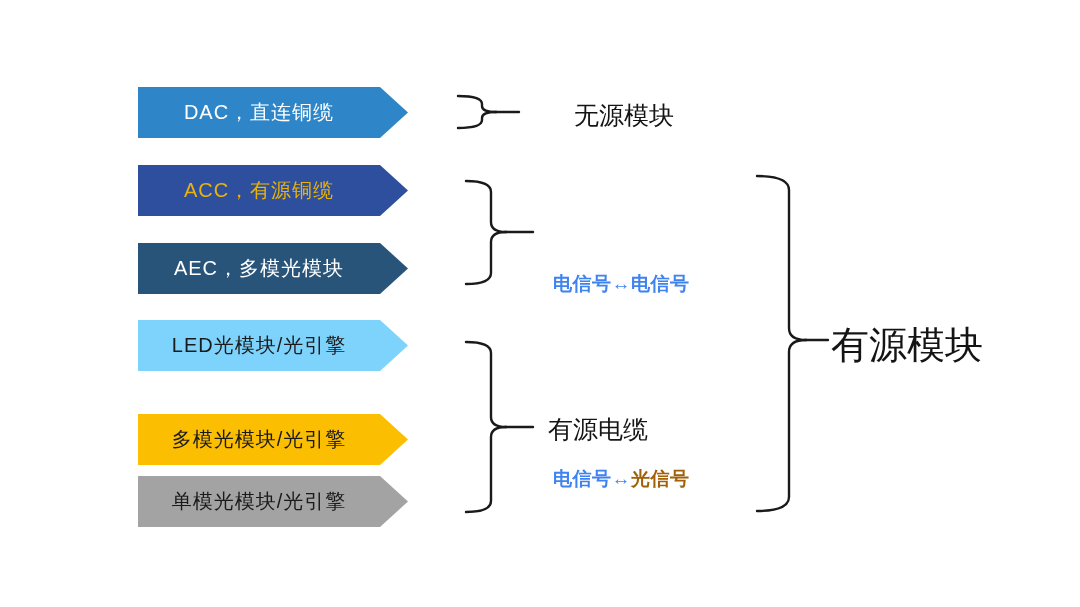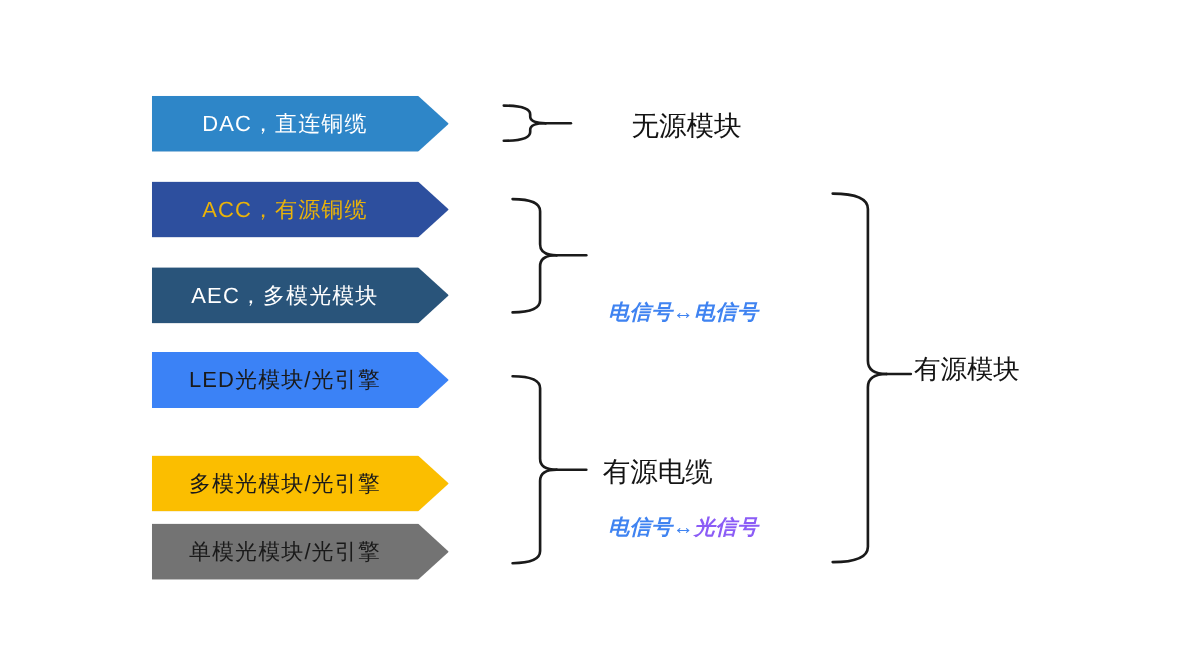--- a/index.html
+++ b/index.html
@@ -52,43 +52,42 @@
   .lbl {
     position: absolute;
     color: #141414;
     font-size: 25px;
     line-height: 1.2;
     white-space: nowrap;
   }
   .lbl-passive  { left: 540px; top: 100px; margin-left: 34px; }
   .lbl-cable    { left: 548px; top: 219px; }
   .lbl-optical  { left: 548px; top: 414px; }
-  .lbl-active   { left: 831px; top: 323px; font-size: 24px; }
+  .lbl-active   { left: 831px; top: 323px; font-size: 38px; }
   .signal {
     position: absolute;
     font-size: 19px;
     font-weight: bold;
     letter-spacing: 0.5px;
     white-space: nowrap;
-    font-style: italic;
   }
   .sig-cable   { left: 553px; top: 271px; }
   .sig-optical { left: 553px; top: 466px; }
 </style>
 </head>
 <body>
 
 <div class="canvas">
 
   <div class="banner b1" style="background: rgb(46, 134, 200); color: rgb(255, 255, 255);">DAC，直连铜缆</div>
   <div class="banner b2" style="background: rgb(45, 79, 158); color: #eab308;">ACC，有源铜缆</div>
   <div class="banner b3" style="background: rgb(41, 84, 122); color: rgb(255, 255, 255);">AEC，多模光模块</div>
-  <div class="banner b4" style="background: #3b82f6; color: rgb(26, 26, 26);">LED光模块/光引擎</div>
+  <div class="banner b4" style="background: #7dd3fc; color: rgb(26, 26, 26);">LED光模块/光引擎</div>
   <div class="banner b5" style="background: rgb(251, 190, 0); color: rgb(26, 26, 26); margin-top: 16px;">多模光模块/光引擎</div>
-  <div class="banner b6" style="background: #737373; color: rgb(26, 26, 26);">单模光模块/光引擎</div>
+  <div class="banner b6" style="background: #a3a3a3; color: rgb(26, 26, 26);">单模光模块/光引擎</div>
 
   <svg class="braces" viewBox="0 0 1080 607" xmlns="http://www.w3.org/2000/svg">
     <g>
       <path d="M 458 96 Q 482 96 482 104 L 482 106 Q 482 112 496 112"></path>
       <path d="M 458 128 Q 482 128 482 120 L 482 118 Q 482 112 496 112"></path>
       <path d="M 496 112 L 519 112"></path>
     </g>
     <g>
       <path d="M 466 181 Q 491 181 491 192 L 491 222 Q 491 232 506 232"></path>
       <path d="M 466 284 Q 491 284 491 273 L 491 242 Q 491 232 506 232"></path>
@@ -107,18 +106,18 @@
   </svg>
 
   <div class="lbl lbl-passive">无源模块</div>
 
   <div class="signal sig-cable">
     <span style="color: rgb(63, 131, 241);">电信号</span><span style="color: rgb(63, 131, 241);">↔</span><span style="color: rgb(63, 131, 241);">电信号</span>
   </div>
 
   <div class="lbl lbl-optical">有源电缆</div>
   <div class="signal sig-optical">
-    <span style="color: rgb(63, 131, 241);">电信号</span><span style="color: rgb(63, 131, 241);">↔</span><span style="color: #8b5cf6;">光信号</span>
+    <span style="color: rgb(63, 131, 241);">电信号</span><span style="color: rgb(63, 131, 241);">↔</span><span style="color: #a16207;">光信号</span>
   </div>
 
   <div class="lbl lbl-active">有源模块</div>
 
 </div>
 
 </body></html>

